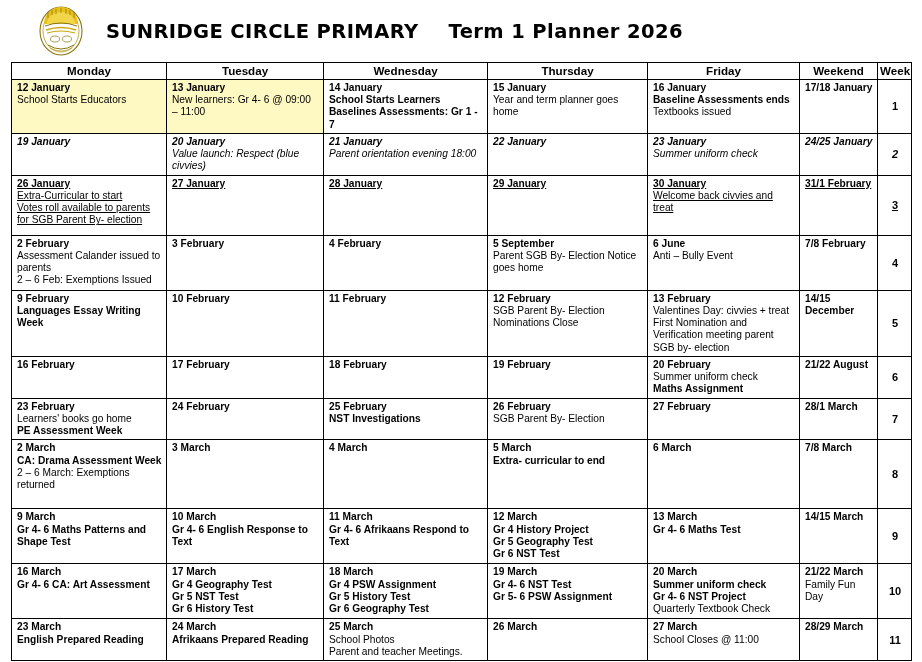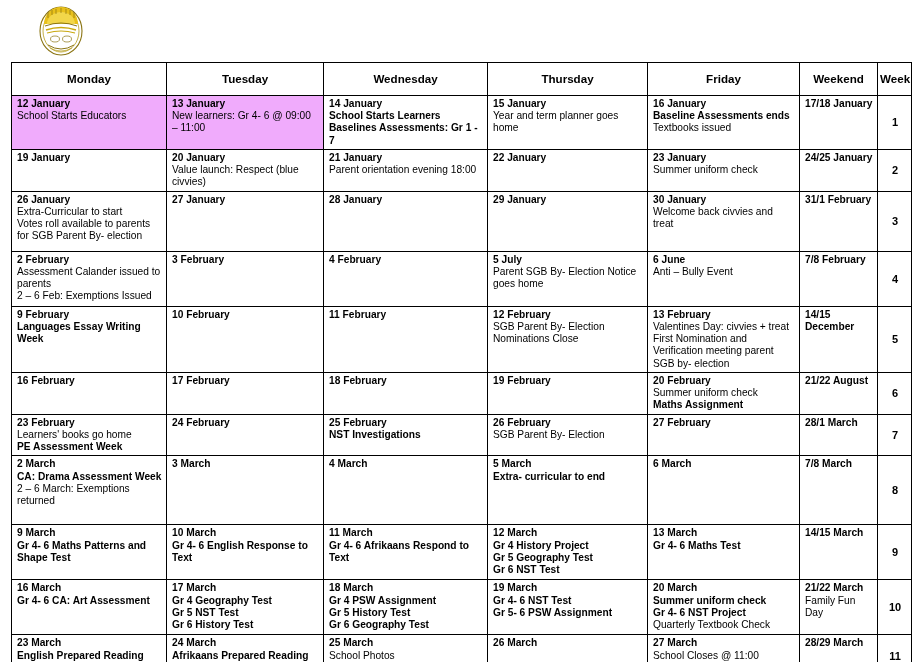--- a/index.html
+++ b/index.html
@@ -64,21 +64,21 @@
     padding: 2px 4px 2px 5px;
     font-size: 10.2px;
     line-height: 12.2px;
     box-sizing: border-box;
   }
   .planner thead th {
     text-align: center;
     vertical-align: middle;
     font-size: 11.6px;
     font-weight: 700;
-    height: 33px;
+    height: 17px;
     padding: 1px 2px;
   }
   
   .col-mon  { width: 155px; }
   .col-tue  { width: 157px; }
   .col-wed  { width: 164px; }
   .col-thu  { width: 160px; }
   .col-fri  { width: 152px; }
   .col-wknd { width: 78px;  }
   .col-week { width: 34px;  }
@@ -91,21 +91,21 @@
   }
   .date {
     font-weight: 700;
     display: block;
   }
   .ev {
     display: block;
     font-weight: 400;
   }
   .ev.b { font-weight: 700; }
-  tr.shaded td.sh { background: #f0abfc; }
+  tr.shaded td.sh { background: #fef9c3; }
 </style>
 </head>
 <body>
 
 <div class="doc-header">
   <div class="logo-wrap">
     <span class="crest">
       <svg width="46" height="50" viewBox="0 0 46 50" xmlns="http://www.w3.org/2000/svg">
         <ellipse cx="23" cy="25" rx="21" ry="24" fill="#ffffff" stroke="#8a7412" stroke-width="1.1"></ellipse>
         <ellipse cx="23" cy="25" rx="18" ry="21" fill="#ffffff" stroke="#b49a18" stroke-width="0.8"></ellipse>
@@ -124,20 +124,22 @@
         <path d="M8 24 Q23 19 38 24" fill="none" stroke="#c9a80f" stroke-width="1.4"></path>
         <path d="M9 27 Q23 23 37 27" fill="none" stroke="#c9a80f" stroke-width="1.1"></path>
         <ellipse cx="17" cy="33" rx="4.5" ry="3" fill="#fff" stroke="#8a7412" stroke-width="0.7"></ellipse>
         <ellipse cx="29" cy="33" rx="4.5" ry="3" fill="#fff" stroke="#8a7412" stroke-width="0.7"></ellipse>
         <path d="M10 39 Q23 47 36 39" fill="none" stroke="#8a7412" stroke-width="1"></path>
         <path d="M12 42 Q23 48 34 42" fill="none" stroke="#b49a18" stroke-width="0.7"></path>
       </svg>
     </span>
   </div>
   <div class="title-block">
+    <span class="title-school">SUNRIDGE CIRCLE PRIMARY</span>
+    <span class="title-term">Term 1 Planner 2026</span>
   </div>
 </div>
 
 <table class="planner">
   <colgroup>
     <col class="col-mon">
       <col class="col-tue">
       <col class="col-wed">
     <col class="col-thu">
       <col class="col-fri">
@@ -177,21 +179,21 @@
         <td>
           <span class="date">16 January</span>
           <span class="ev b">Baseline Assessments ends</span>
           <span class="ev">Textbooks issued</span>
         </td>
         <td>
           <span class="date">17/18 January</span>
         </td>
         <td class="week-cell">1</td>
       </tr>
-      <tr style="height: 42px;">
+      <tr style="height: 42px; font-style: italic;">
         <td>
           <span class="date">19 January</span>
         </td>
         <td>
           <span class="date">20 January</span>
           <span class="ev">Value launch: Respect (blue civvies)</span>
         </td>
         <td>
           <span class="date">21 January</span>
           <span class="ev">Parent orientation evening 18:00</span>
@@ -201,21 +203,21 @@
         </td>
         <td>
           <span class="date">23 January</span>
           <span class="ev">Summer uniform check</span>
         </td>
         <td>
           <span class="date">24/25 January</span>
         </td>
         <td class="week-cell">2</td>
       </tr>
-      <tr style="height: 60px;">
+      <tr style="height: 60px; text-decoration: underline;">
         <td>
           <span class="date">26 January</span>
           <span class="ev">Extra-Curricular to start</span>
           <span class="ev">Votes roll available to parents for SGB Parent By- election</span>
         </td>
         <td>
           <span class="date">27 January</span>
         </td>
         <td>
           <span class="date">28 January</span>
@@ -238,21 +240,21 @@
           <span class="ev">Assessment Calander issued to parents</span>
           <span class="ev">2 – 6 Feb: Exemptions Issued</span>
         </td>
         <td>
           <span class="date">3 February</span>
         </td>
         <td>
           <span class="date">4 February</span>
         </td>
         <td>
-          <span class="date">5 July</span>
+          <span class="date">5 September</span>
           <span class="ev">Parent SGB By- Election Notice goes home</span>
         </td>
         <td>
           <span class="date">6 June</span>
           <span class="ev">Anti – Bully Event</span>
         </td>
         <td>
           <span class="date">7/8 February</span>
         </td>
         <td class="week-cell">4</td>

